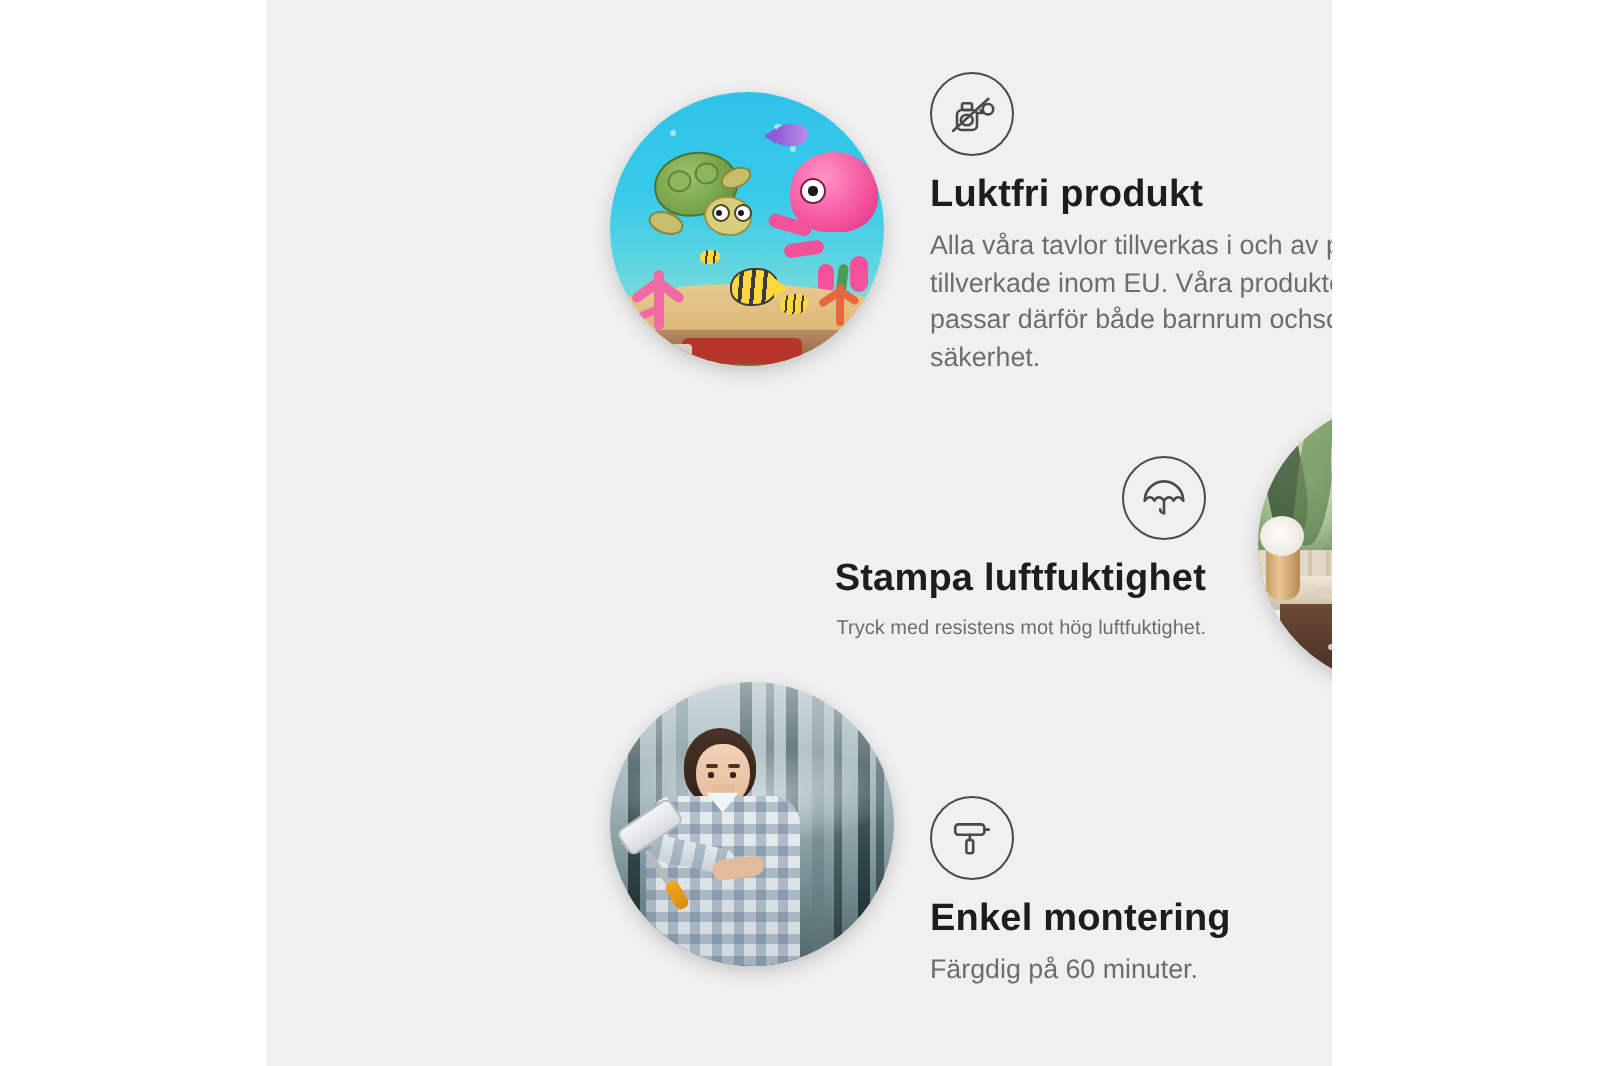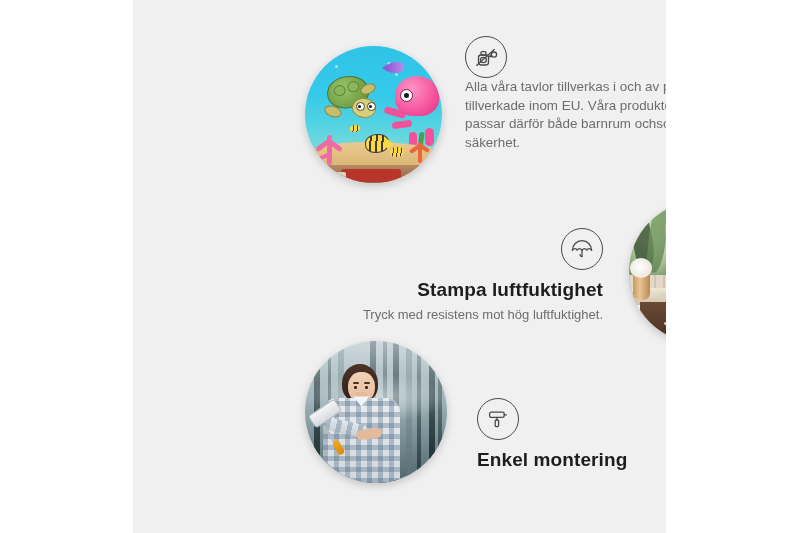--- a/index.html
+++ b/index.html
@@ -65,24 +65,24 @@
     line-height: 18.6px;
     color: #6d6d6d;
   }
 
   
   #feature-odour { left: 332px; top: 36px; width: 300px; }
 
   
   #feature-water { left: 180px; top: 228px; width: 290px; text-align: right; }
   #feature-water .icon-wrap { display: flex; justify-content: flex-end; }
-  #feature-water .f-body { font-size: 13px; }
-
-  
-  #feature-mount { left: 344px; top: 398px; width: 290px; }
+  #feature-water .f-body { font-size: 10px; }
+
+  
+  #feature-mount { left: 332px; top: 398px; width: 290px; }
 
   
   #art-sea { left: 172px; top: 46px; width: 137px; height: 137px; }
   .sea-water {
     position: absolute; left: 0; top: 0; width: 100%; height: 78%;
     background: linear-gradient(180deg, #2fc3e8 0%, #35c9ea 45%, #56d3e2 75%, #7fdcd8 100%);
   }
   .sea-floor {
     position: absolute; left: 0; bottom: 0; width: 100%; height: 30%;
     background: linear-gradient(180deg, #e8c98e 0%, #dcb878 55%, #c9a063 100%);
@@ -424,20 +424,21 @@
             <rect x="5.5" y="11" width="10" height="10" rx="2.4"></rect>
             <rect x="8" y="7.6" width="5" height="3.4" rx="1"></rect>
             <path d="M15.5 12.5h3.2"></path>
             <circle cx="21" cy="10.6" r="2.6"></circle>
             <path d="M18.7 12.3l-1.4-1.1"></path>
             <ellipse cx="10.4" cy="16" rx="3" ry="2.6"></ellipse>
             <line x1="3.6" y1="21.4" x2="21.2" y2="5.4"></line>
           </svg>
         </div>
       </div>
+      <div class="f-title">Luktfri produkt</div>
       <div class="f-body">Alla våra tavlor tillverkas i och av produkter som är tillverkade inom EU. Våra produkter är luktfria och passar därför både barnrum ochsovrum. 100% säkerhet.</div>
     </div>
 
     <div class="feature" id="feature-water">
       <div class="icon-wrap">
         <div class="icon-badge">
           <svg width="26" height="26" viewBox="0 0 26 26" fill="none" stroke="#4a4a4a" stroke-width="1.3" stroke-linecap="round" stroke-linejoin="round">
             <path d="M3.4 14.3a9.6 9.6 0 0 1 19.2 0"></path>
             <path d="M3.4 14.3c1.6-2.2 3.6-2.2 4.8 0 1.2-2.2 3.2-2.2 4.8 0 1.6-2.2 3.6-2.2 4.8 0 1.2-2.2 3.2-2.2 4.8 0"></path>
             <path d="M13 14.3v6.3"></path>
@@ -454,16 +455,17 @@
         <div class="icon-badge">
           <svg width="26" height="26" viewBox="0 0 26 26" fill="none" stroke="#4a4a4a" stroke-width="1.3" stroke-linecap="round" stroke-linejoin="round">
             <rect x="4.6" y="6.2" width="14.6" height="5.2" rx="1.6"></rect>
             <path d="M19.2 8.8h2.2"></path>
             <path d="M11.9 11.4v2.6"></path>
             <rect x="10.2" y="14" width="3.4" height="6.6" rx="1.1"></rect>
           </svg>
         </div>
       </div>
       <div class="f-title">Enkel montering</div>
+      <div class="f-body">Färgdig på 60 minuter.</div>
     </div>
 
   </div>
 </div>
 
 </body></html>

